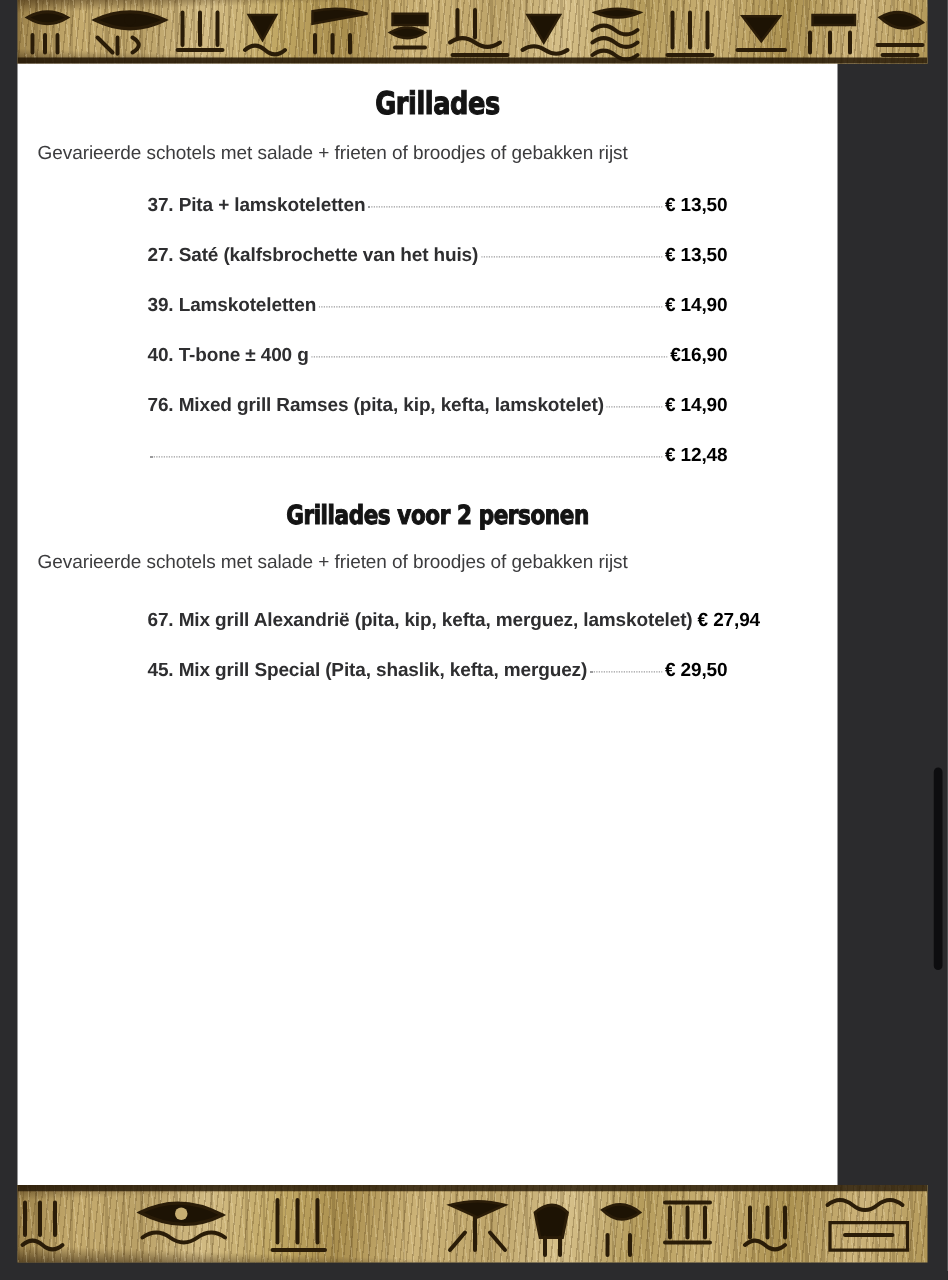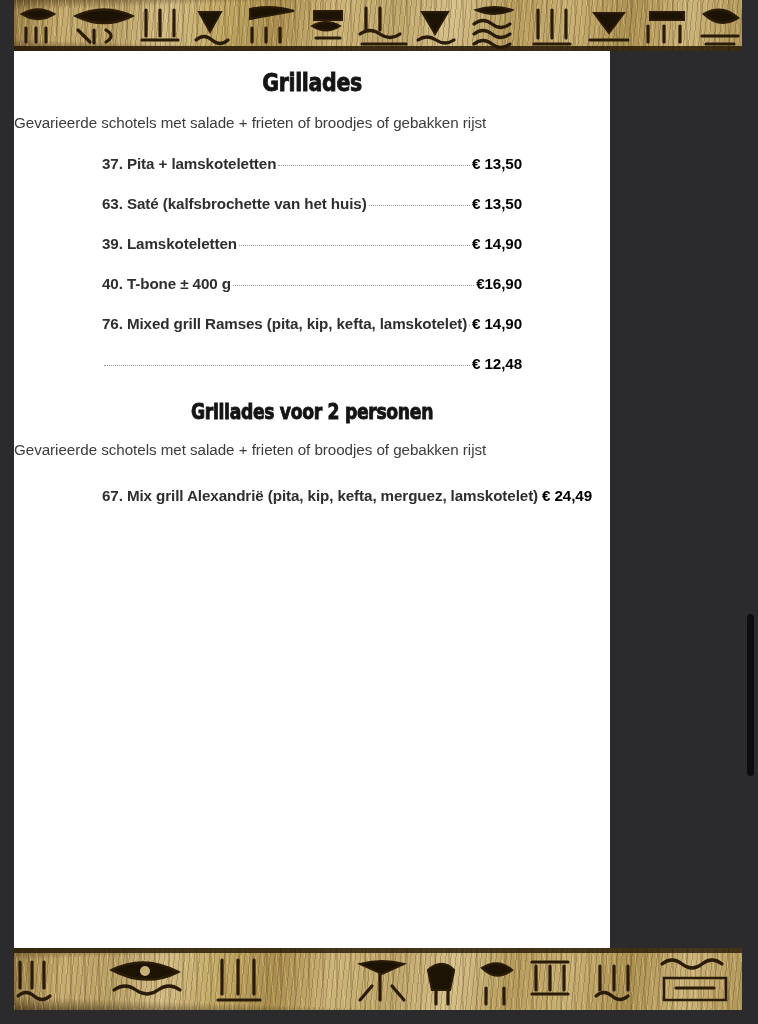--- a/index.html
+++ b/index.html
@@ -45,23 +45,24 @@
   .glyph-band svg { position: absolute; inset: 0; width: 100%; height: 100%; }
 
   #band-top    { top: 0px;   height: 51px; }
   #band-bottom { top: 948px; height: 62px; }
 
   
   #page {
     position: absolute;
     left: 14px;
     top: 51px;
-    width: 596px;
+    width: 656px;
     height: 897px;
     background: #ffffff;
+    padding-left: 16px;
   }
 
   
   .section { width: 100%; }
 
   .section-title {
     text-align: center;
     color: #141414;
     font-family: "DejaVu Sans", sans-serif;
     font-weight: 700;
@@ -188,21 +189,21 @@
 
       <div class="items" id="sec0-items">
 
         <div class="item-row">
           <span class="item-name">37. Pita + lamskoteletten</span>
           <span class="item-leader"></span>
           <span class="item-price">€ 13,50</span>
         </div>
 
         <div class="item-row">
-          <span class="item-name">63. Saté (kalfsbrochette van het huis)</span>
+          <span class="item-name">27. Saté (kalfsbrochette van het huis)</span>
           <span class="item-leader"></span>
           <span class="item-price">€ 13,50</span>
         </div>
 
         <div class="item-row">
           <span class="item-name">39. Lamskoteletten</span>
           <span class="item-leader"></span>
           <span class="item-price">€ 14,90</span>
         </div>
 
@@ -229,23 +230,28 @@
 
     <div class="section">
       <div class="section-title" id="sec1-title">Grillades voor 2 personen</div>
       <div class="section-sub" id="sec1-sub">Gevarieerde schotels met salade + frieten of broodjes of gebakken rijst</div>
 
       <div class="items" id="sec1-items">
 
         <div class="item-row">
           <span class="item-name">67. Mix grill Alexandrië (pita, kip, kefta, merguez, lamskotelet)</span>
           <span class="item-leader"></span>
-          <span class="item-price">€ 24,49</span>
-        </div>
-
+          <span class="item-price">€ 27,94</span>
+        </div>
+
+        <div class="item-row">
+          <span class="item-name">45. Mix grill Special (Pita, shaslik, kefta, merguez)</span>
+          <span class="item-leader"></span>
+          <span class="item-price">€ 29,50</span>
+        </div>
 
       </div>
     </div>
 
   </div>
 
   <div class="glyph-band" id="band-bottom">
     <div class="grain"></div>
     <svg viewBox="0 0 728 62" preserveAspectRatio="none">
       <rect x="0" y="0" width="728" height="5" fill="#241806" opacity="0.8"></rect>

